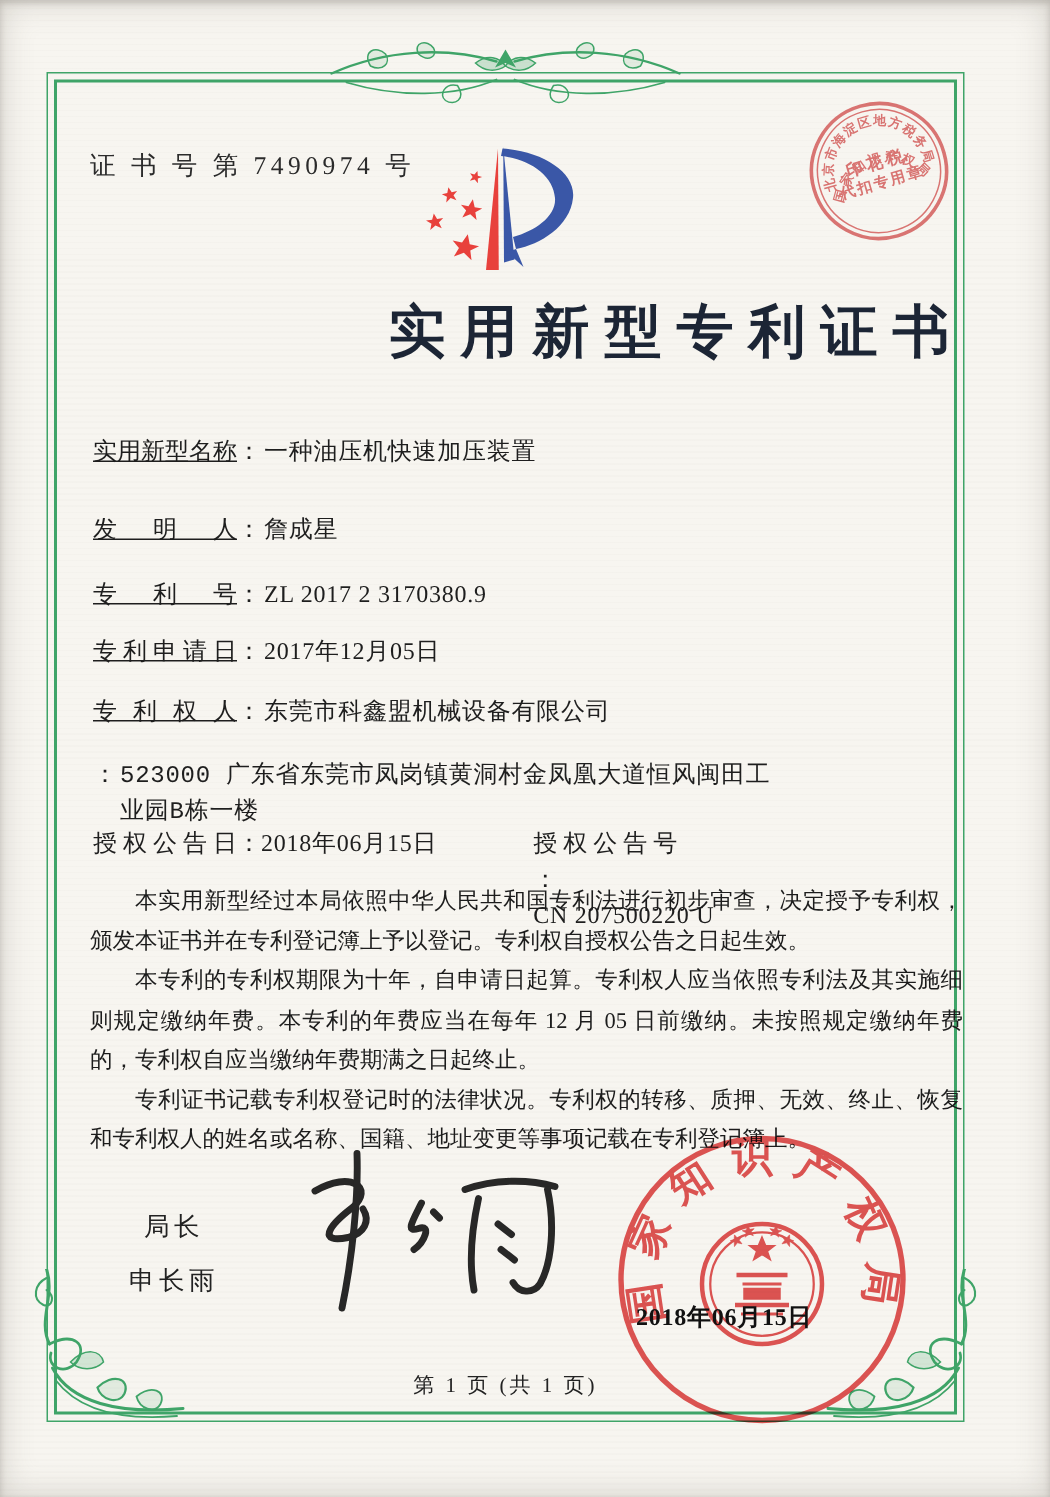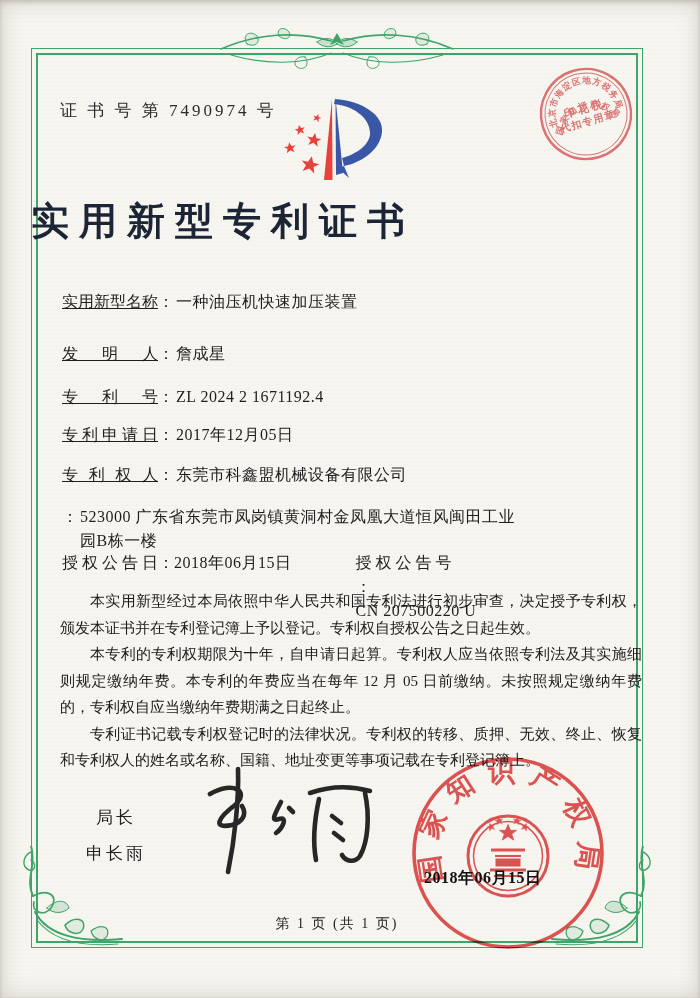--- a/index.html
+++ b/index.html
@@ -28,21 +28,21 @@
   .orn{position:absolute;color:var(--border-green,#3fa468);}
   .orn svg{display:block;}
 
   .cert-no{
     position:absolute;left:60px;top:99px;
     font-size:17px;letter-spacing:3px;color:#2b2b2b;
   }
   .logo{position:absolute;left:280px;top:91px;width:112px;height:96px;}
   .title{
     position:absolute;left:31px;top:196px;width:612px;
-    text-align:left;font-size:38px;font-weight:bold;
+    text-align:right;font-size:38px;font-weight:bold;
     letter-spacing:10px;color:var(--title-ink,#1c2535);
   }
   .fields{position:absolute;left:62px;top:290px;width:566px;font-size:16px;color:#1e1e1e;}
   .frow{display:flex;line-height:24px;}
   .frow .lbl{
     display:inline-block;width:96px;flex:0 0 96px;
     text-align:justify;text-align-last:justify;text-decoration:underline;
   }
   .frow .colon{flex:0 0 16px;}
   .frow .val{flex:1;padding-left:2px;letter-spacing:.5px;}
@@ -170,35 +170,35 @@
       <span class="val">一种油压机快速加压装置</span>
     </div>
     <div class="frow mb2">
       <span class="lbl">发明人</span>
         <span class="colon">：</span>
       <span class="val">詹成星</span>
     </div>
     <div class="frow mb3">
       <span class="lbl">专利号</span>
         <span class="colon">：</span>
-      <span class="val">ZL 2024 2 1671192.4</span>
+      <span class="val">ZL 2017 2 3170380.9</span>
     </div>
     <div class="frow mb4">
       <span class="lbl">专利申请日</span>
         <span class="colon">：</span>
       <span class="val">2017年12月05日</span>
     </div>
     <div class="frow mb5">
       <span class="lbl">专利权人</span>
         <span class="colon">：</span>
       <span class="val">东莞市科鑫盟机械设备有限公司</span>
     </div>
     <div class="frow">
         <span class="colon">：</span>
-      <span class="val" style="max-width:440px;">523000 广东省东莞市凤岗镇黄洞村金凤凰大道恒风闽田工业园B栋一楼</span>
+      <span class="val" style="max-width:440px;font-family:Liberation Mono, monospace;">523000 广东省东莞市凤岗镇黄洞村金凤凰大道恒风闽田工业园B栋一楼</span>
     </div>
   </div>
 
   <div class="grant-row">
     <div class="group">
       <span class="lbl">授权公告日</span>
         <span class="colon">：</span>
       <span class="val">2018年06月15日</span>
     </div>
     <div class="group g2">

